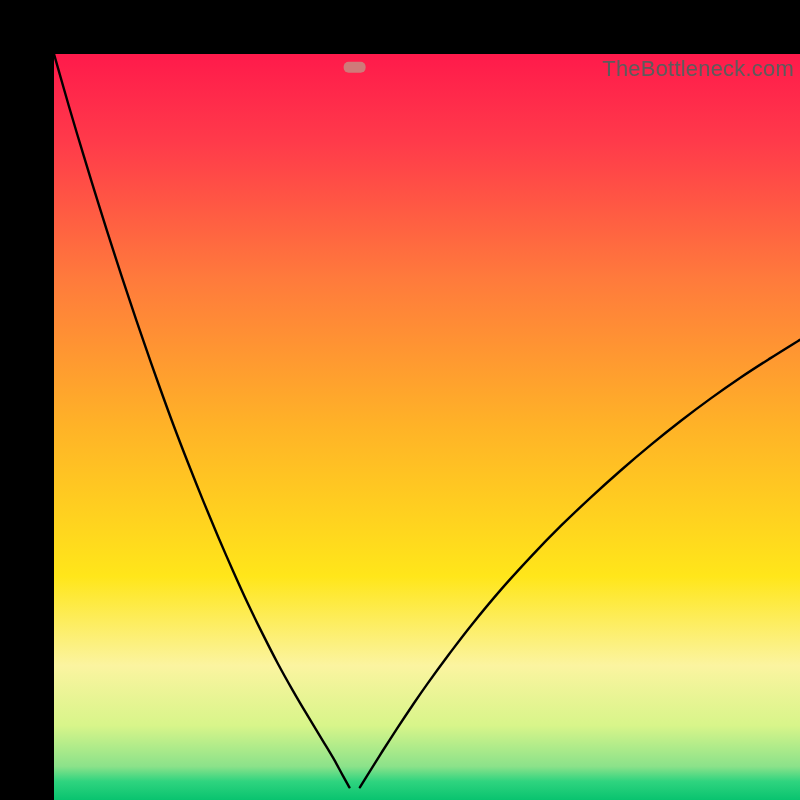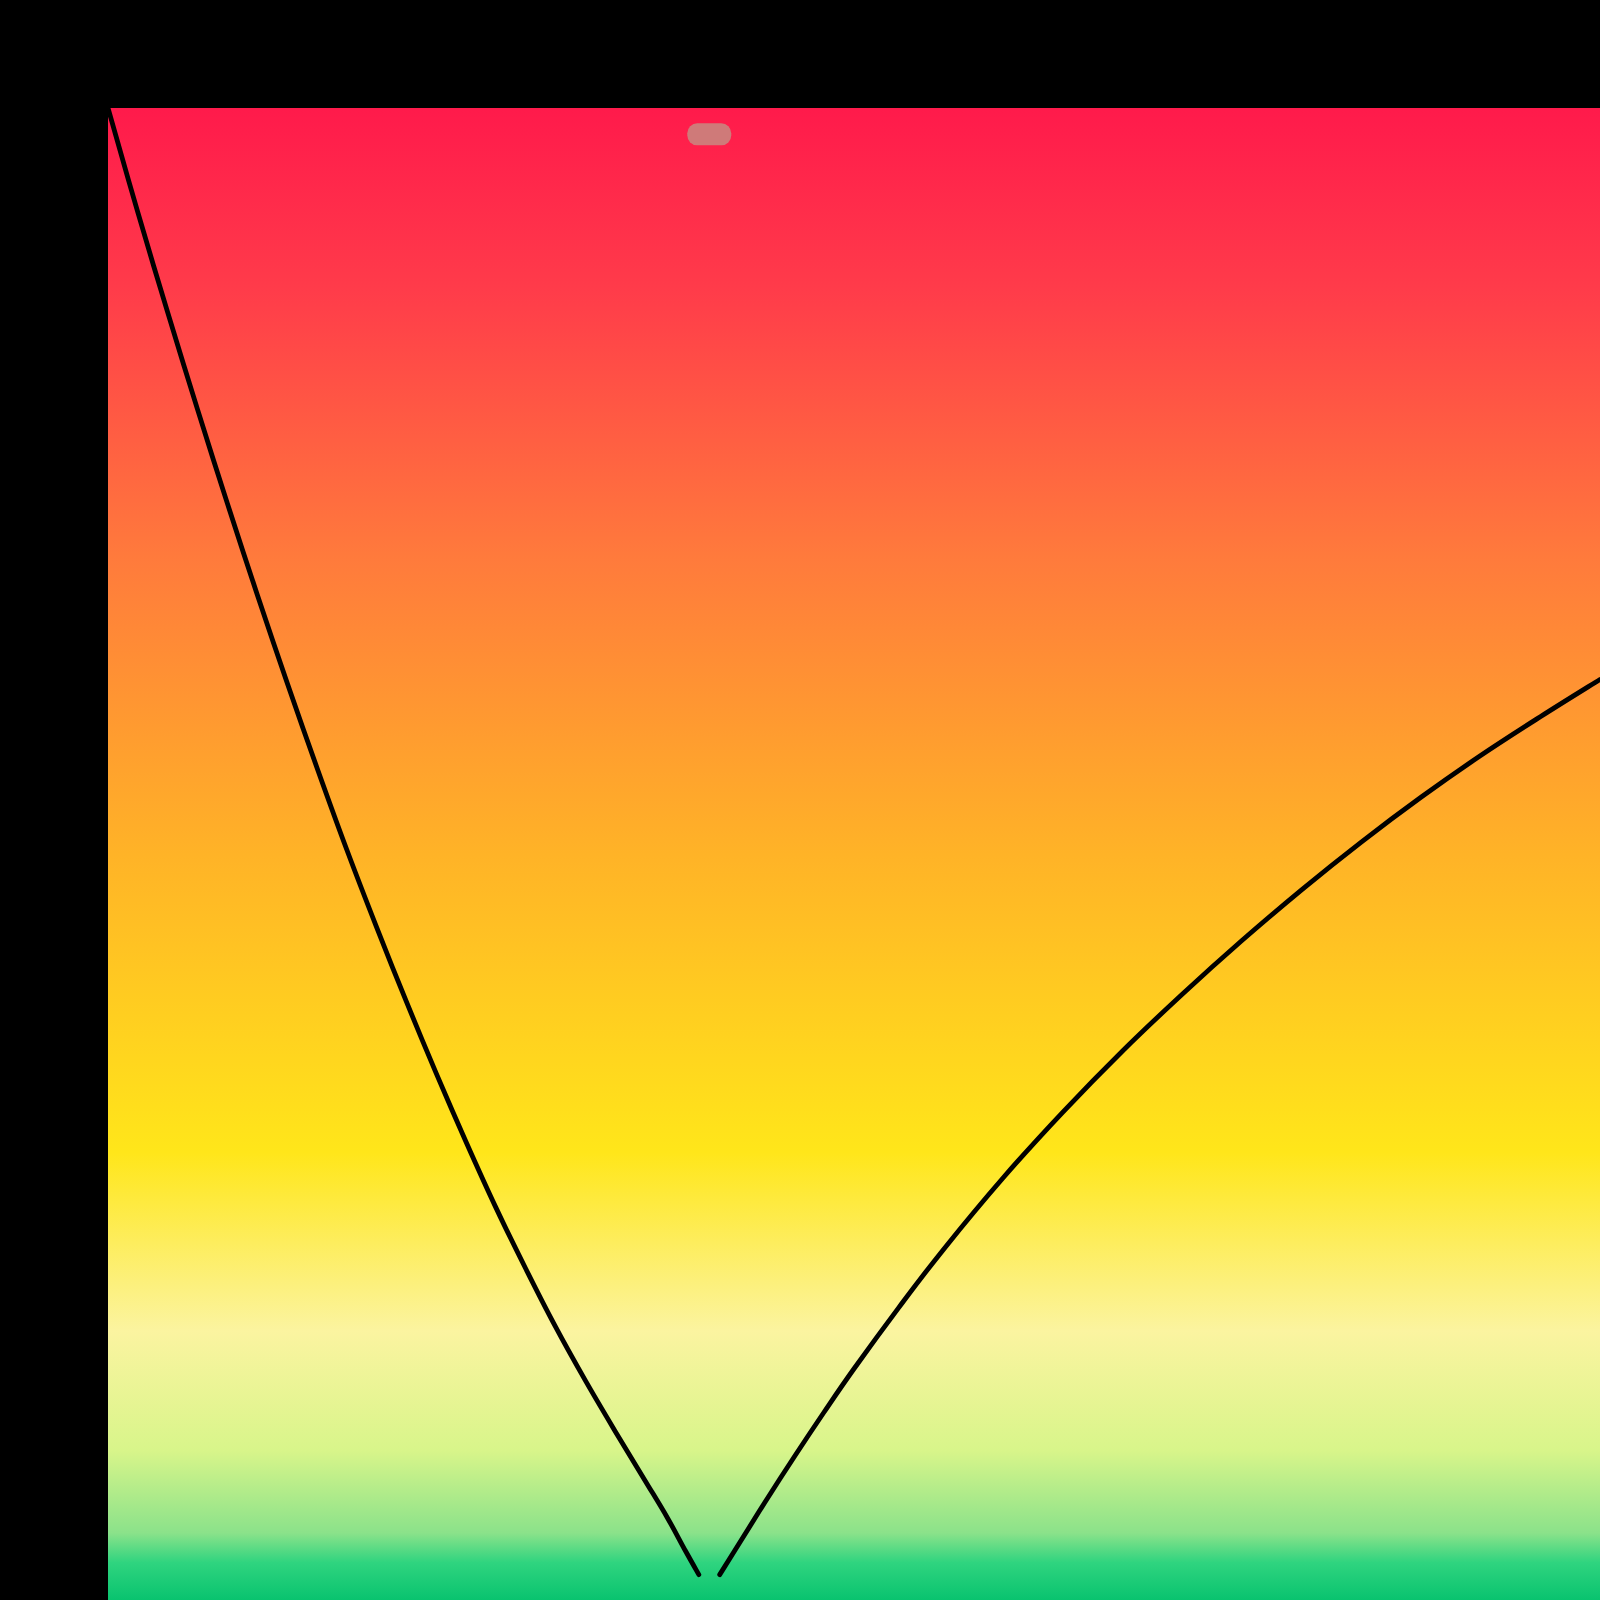--- a/index.html
+++ b/index.html
@@ -54,14 +54,15 @@
             <stop offset="95.5%" stop-color="#8be28a"></stop>
             <stop offset="97.5%" stop-color="#2fd47f"></stop>
             <stop offset="100%" stop-color="#09c36f"></stop>
           </linearGradient>
       </defs>
       <rect x="0" y="0" width="746" height="746" fill="url(#bg)"></rect>
       <path id="left-curve" fill="none" stroke="#000" stroke-width="2.4" stroke-linecap="round" d="M 0 0 C 2.6856 9.399599999999992, 9.5488 33.82363999999996, 14.92 52.21999999999996 C 20.2912 70.61635999999996, 24.4688 84.47703999999999, 29.84 102.20200000000001 C 35.2112 119.92696000000004, 39.388799999999996 133.50416000000007, 44.76 150.69200000000006 C 50.1312 167.87984000000006, 54.3088 181.03928000000002, 59.68 197.69 C 65.0512 214.34071999999998, 69.2288 227.08239999999998, 74.60000000000001 243.19599999999997 C 79.97120000000001 259.3096, 84.1488 271.63352, 89.52 287.21 C 94.8912 302.78648, 99.06880000000001 314.69264000000004, 104.44000000000001 329.732 C 109.81120000000001 344.77136, 113.9888 356.39404, 119.36 370.762 C 124.7312 385.12996, 128.90879999999999 395.85744, 134.28 409.554 C 139.65120000000002 423.25055999999995, 143.82880000000003 433.69455999999997, 149.20000000000002 446.854 C 154.5712 460.01344, 158.74880000000002 470.03968000000003, 164.12 482.66200000000003 C 169.4912 495.28432000000004, 173.6688 504.8928000000001, 179.04 516.9780000000001 C 184.41119999999998 529.0632, 188.5888 538.3882, 193.96 549.802 C 199.33120000000002 561.2158000000001, 203.50880000000004 569.6456000000001, 208.88000000000002 580.388 C 214.2512 591.1304, 218.4288 599.411, 223.79999999999998 609.482 C 229.17119999999997 619.553, 233.34879999999998 626.9384, 238.72 636.338 C 244.09120000000001 645.7375999999999, 248.26880000000003 652.70524, 253.64000000000001 661.702 C 259.01120000000003 670.69876, 263.8602 678.5317600000001, 268.56 686.32 C 273.2598 694.10824, 276.12444 698.6588399999999, 279.75 704.9699999999999 C 283.37556 711.2811599999999, 285.88212 716.2793599999999, 288.702 721.382 C 291.52188 726.48464, 294.20748 731.1695199999999, 295.416 733.318"></path>
       <path id="right-curve" fill="none" stroke="#000" stroke-width="2.4" stroke-linecap="round" d="M 305.85999999999996 733.318 C 307.20279999999997 731.1695199999999, 309.29159999999996 727.8274399999999, 313.32 721.382 C 317.3484 714.93656, 322.8688 705.96964, 328.24 697.51 C 333.6112 689.05036, 337.78880000000004 682.57508, 343.16 674.384 C 348.5312 666.1929200000001, 352.7088 659.92652, 358.08 652.004 C 363.4512 644.08148, 366.286 639.7696, 373 630.37 C 379.714 620.9704, 387.3232 610.5264, 395.38 599.784 C 403.4368 589.0416, 408.3604 582.3723600000001, 417.76000000000005 570.69 C 427.15960000000007 559.00764, 436.8576 547.2357599999999, 447.59999999999997 534.882 C 458.34239999999994 522.52824, 466.69759999999997 513.4718, 477.44 502.05800000000005 C 488.18240000000003 490.64420000000007, 496.53760000000005 482.08011999999997, 507.28000000000003 471.472 C 518.0224000000001 460.86388, 526.3776 453.06071999999995, 537.12 443.12399999999997 C 547.8624 433.18728, 556.2176000000001 425.66760000000005, 566.96 416.26800000000003 C 577.7024 406.8684, 586.0576000000001 399.76648, 596.8000000000001 390.904 C 607.5424 382.04152, 615.8976 375.35735999999997, 626.64 367.032 C 637.3824 358.70664, 645.7376 352.4402400000001, 656.48 344.65200000000004 C 667.2224 336.86376, 675.5776000000001 331.01511999999997, 686.32 323.76399999999995 C 697.0624 316.51287999999994, 705.4176 311.2162799999999, 716.16 304.36799999999994 C 726.9024 297.51971999999995, 740.6288 289.075, 746 285.718"></path>
       <rect id="marker" rx="5" ry="5" height="11" width="22" fill="#cf7a79" x="289.638" y="7.682000000000011"></rect>
     </svg>
+    <div class="watermark">TheBottleneck.com</div>
   </div>
 </div>
 
 </body></html>

